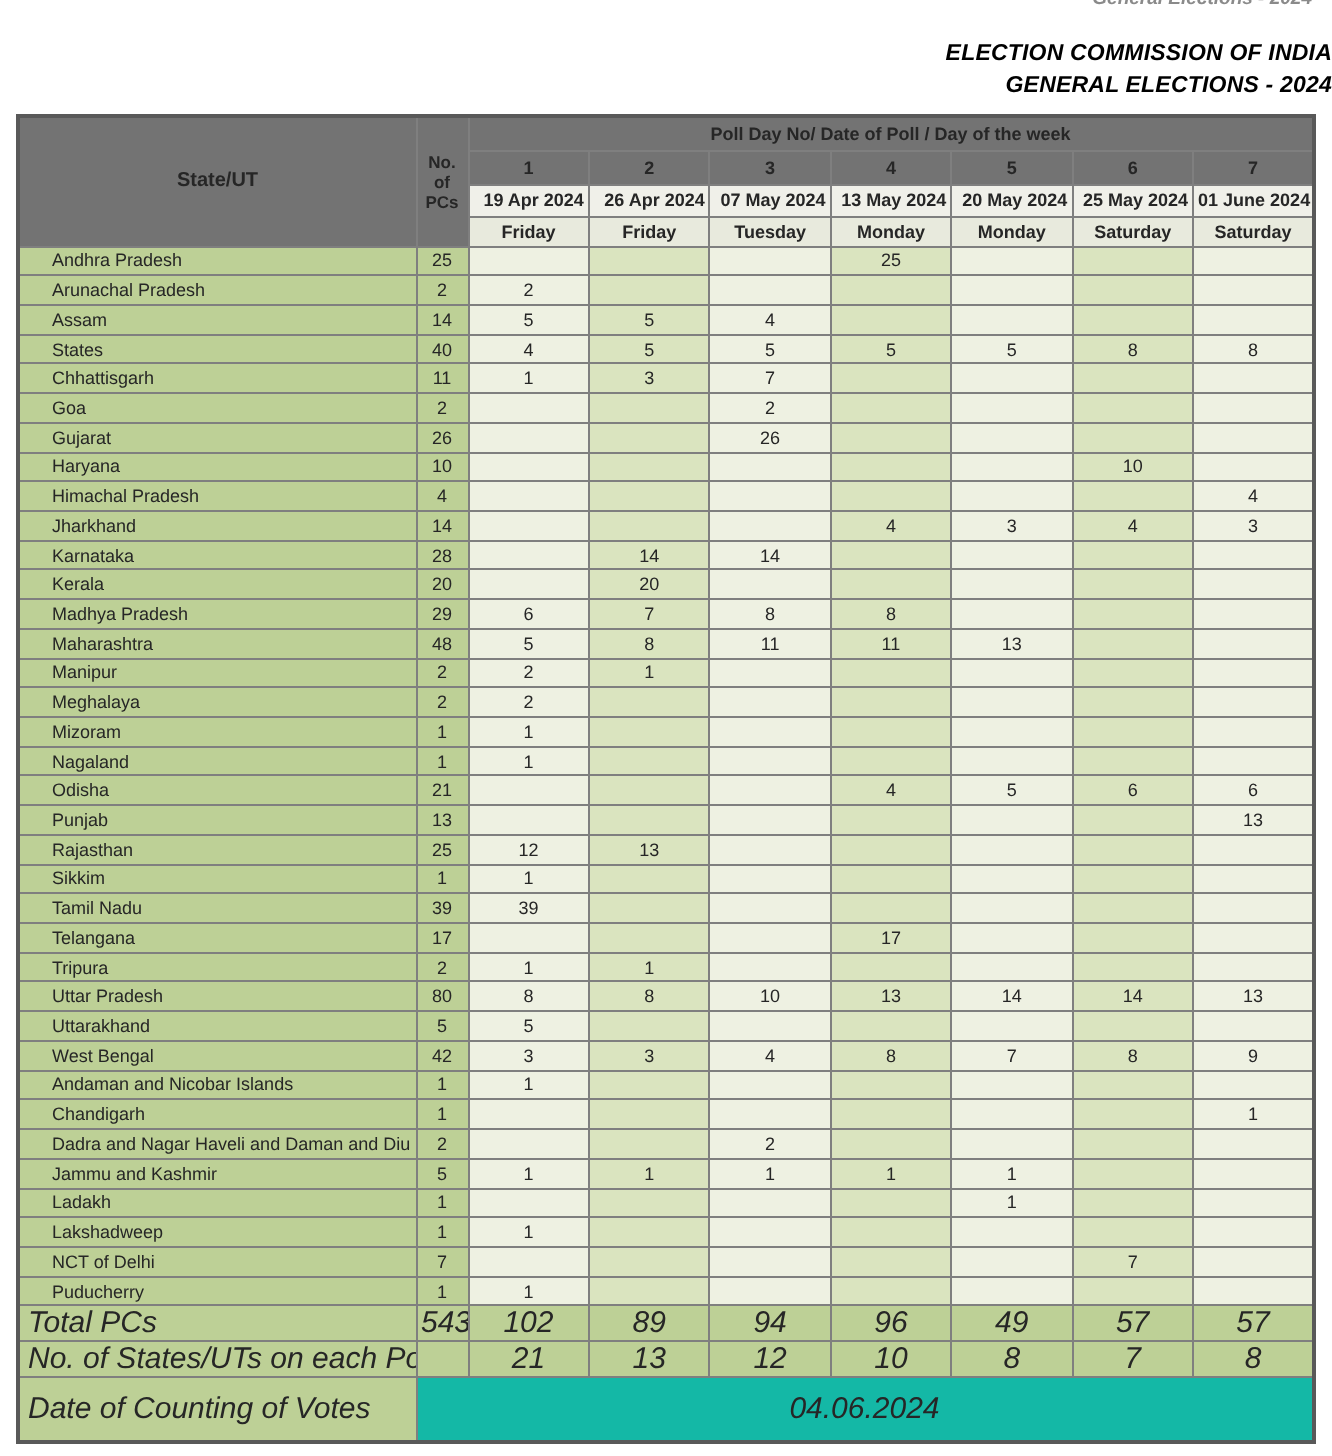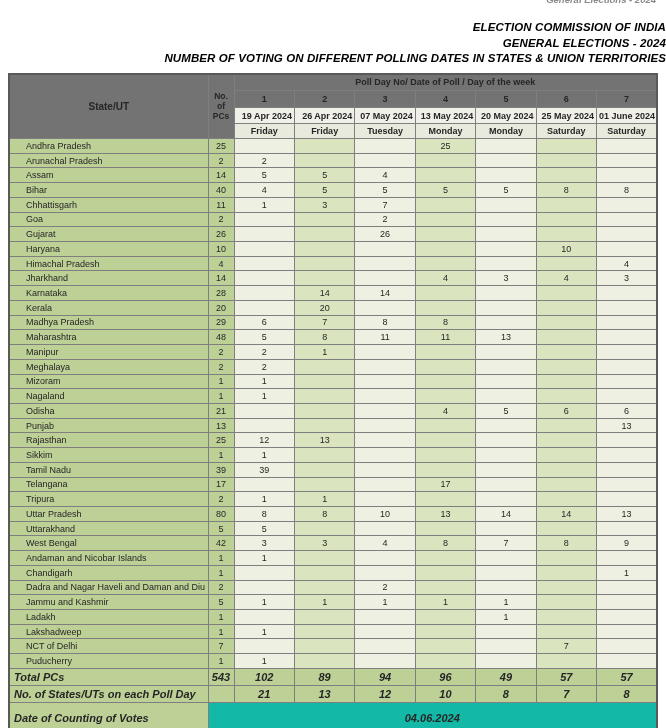--- a/index.html
+++ b/index.html
@@ -41,35 +41,34 @@
   tbody tr { height: 14.72px; }
   tbody td { background: #eef1e2; }
   tbody td.state-cell {
     background: #bdd096; text-align: left; padding-left: 16px; font-size: 9px;
   }
   tbody td.pcs-cell { background: #bdd096; }
   tbody td:nth-child(4), tbody td:nth-child(6), tbody td:nth-child(8) {
     background: #dae4bf;
   }
   
-  tfoot td { background: #bdd096; font-weight: bold; font-style: italic; font-size: 11px; }
+  tfoot td { background: #bdd096; font-weight: normal; font-style: italic; font-size: 15px; }
   tfoot td.foot-label { text-align: left; padding-left: 4px; }
   tfoot tr { height: 17px; }
   tfoot tr.counting-row { height: 32px; }
   tfoot td.counting-value { background: #14b8a6; text-align: center; }
 </style>
 </head>
 <body>
 
 <div class="corner-text">General Elections - 2024</div>
 
 <div class="titles">
   <div class="title-line">ELECTION COMMISSION OF INDIA</div>
   <div class="title-line">GENERAL ELECTIONS - 2024</div>
-  <div class="title-line">NUMBER OF VOTING ON DIFFERENT POLLING DATES IN STATES &amp; UNION TERRITORIES</div>
 </div>
 
 <table>
   <colgroup>
     <col style="width:199px">
     <col style="width:26px">
     <col>
       <col>
       <col>
       <col>
@@ -143,21 +142,21 @@
         <td class="pcs-cell">14</td>
         <td>5</td>
         <td>5</td>
         <td>4</td>
         <td></td>
         <td></td>
         <td></td>
         <td></td>
       </tr>
       <tr>
-        <td class="state-cell">Bihar</td>
+        <td class="state-cell">States</td>
         <td class="pcs-cell">40</td>
         <td>4</td>
         <td>5</td>
         <td>5</td>
         <td>5</td>
         <td>5</td>
         <td>8</td>
         <td>8</td>
       </tr>
       <tr>

